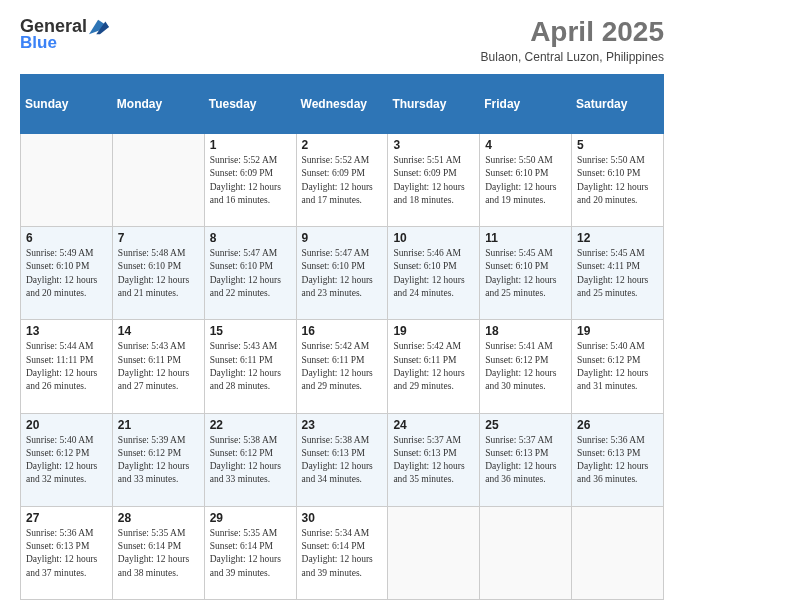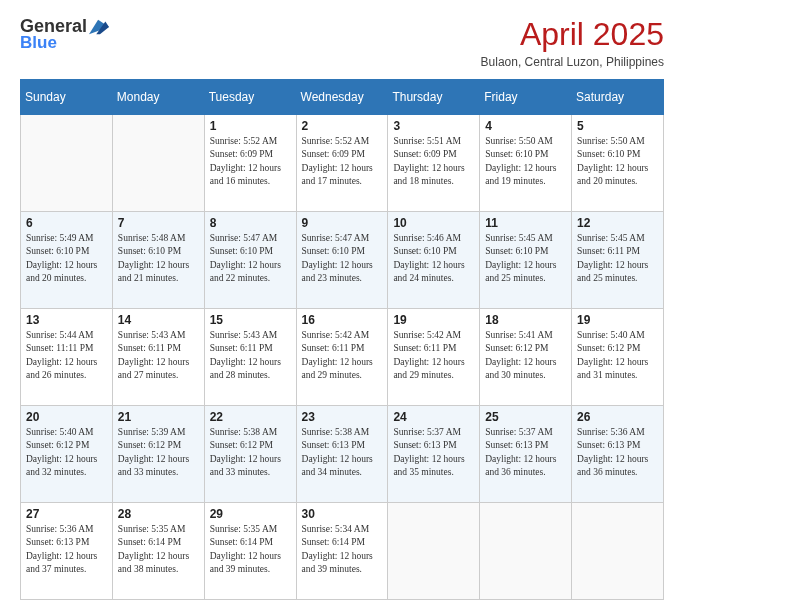--- a/index.html
+++ b/index.html
@@ -34,42 +34,42 @@
     }
     .logo-icon {
       width: 20px;
       height: 16px;
       margin-left: 2px;
     }
     .title-section {
       text-align: right;
     }
     .month-title {
-      font-size: 32px;
-      font-weight: normal;
-      color: #b91c1c;
+      font-size: 28px;
+      font-weight: bold;
+      color: #737373;
     }
     .location-title {
       font-size: 12px;
       color: #444;
       margin-top: 2px;
     }
     .calendar {
       flex: 1;
       border: 1px solid #ccc;
       border-collapse: collapse;
       width: 100%;
       table-layout: fixed;
     }
     .calendar th {
       background-color: #2e75b6;
       color: white;
       font-size: 12px;
-      font-weight: normal;
-      padding: 10px 4px;
+      font-weight: bold;
+      padding: 22px 4px;
       text-align: left;
       border: 1px solid #2e75b6;
     }
     .calendar td {
       vertical-align: top;
       padding: 4px 5px;
       border: 1px solid #ccc;
       font-size: 10px;
       color: #333;
       height: 88px;
@@ -199,21 +199,21 @@
           </td>
           <td>
             <span class="day-number">11</span>
             <div class="day-info">Sunrise: 5:45 AM
 Sunset: 6:10 PM
 Daylight: 12 hours and 25 minutes.</div>
           </td>
           <td>
             <span class="day-number">12</span>
             <div class="day-info">Sunrise: 5:45 AM
-Sunset: 6:11 PM
+Sunset: 4:11 PM
 Daylight: 12 hours and 25 minutes.</div>
           </td>
         </tr>
         <tr>
           <td>
             <span class="day-number">13</span>
             <div class="day-info">Sunrise: 5:44 AM
 Sunset: 11:11 PM
 Daylight: 12 hours and 26 minutes.</div>
           </td>

